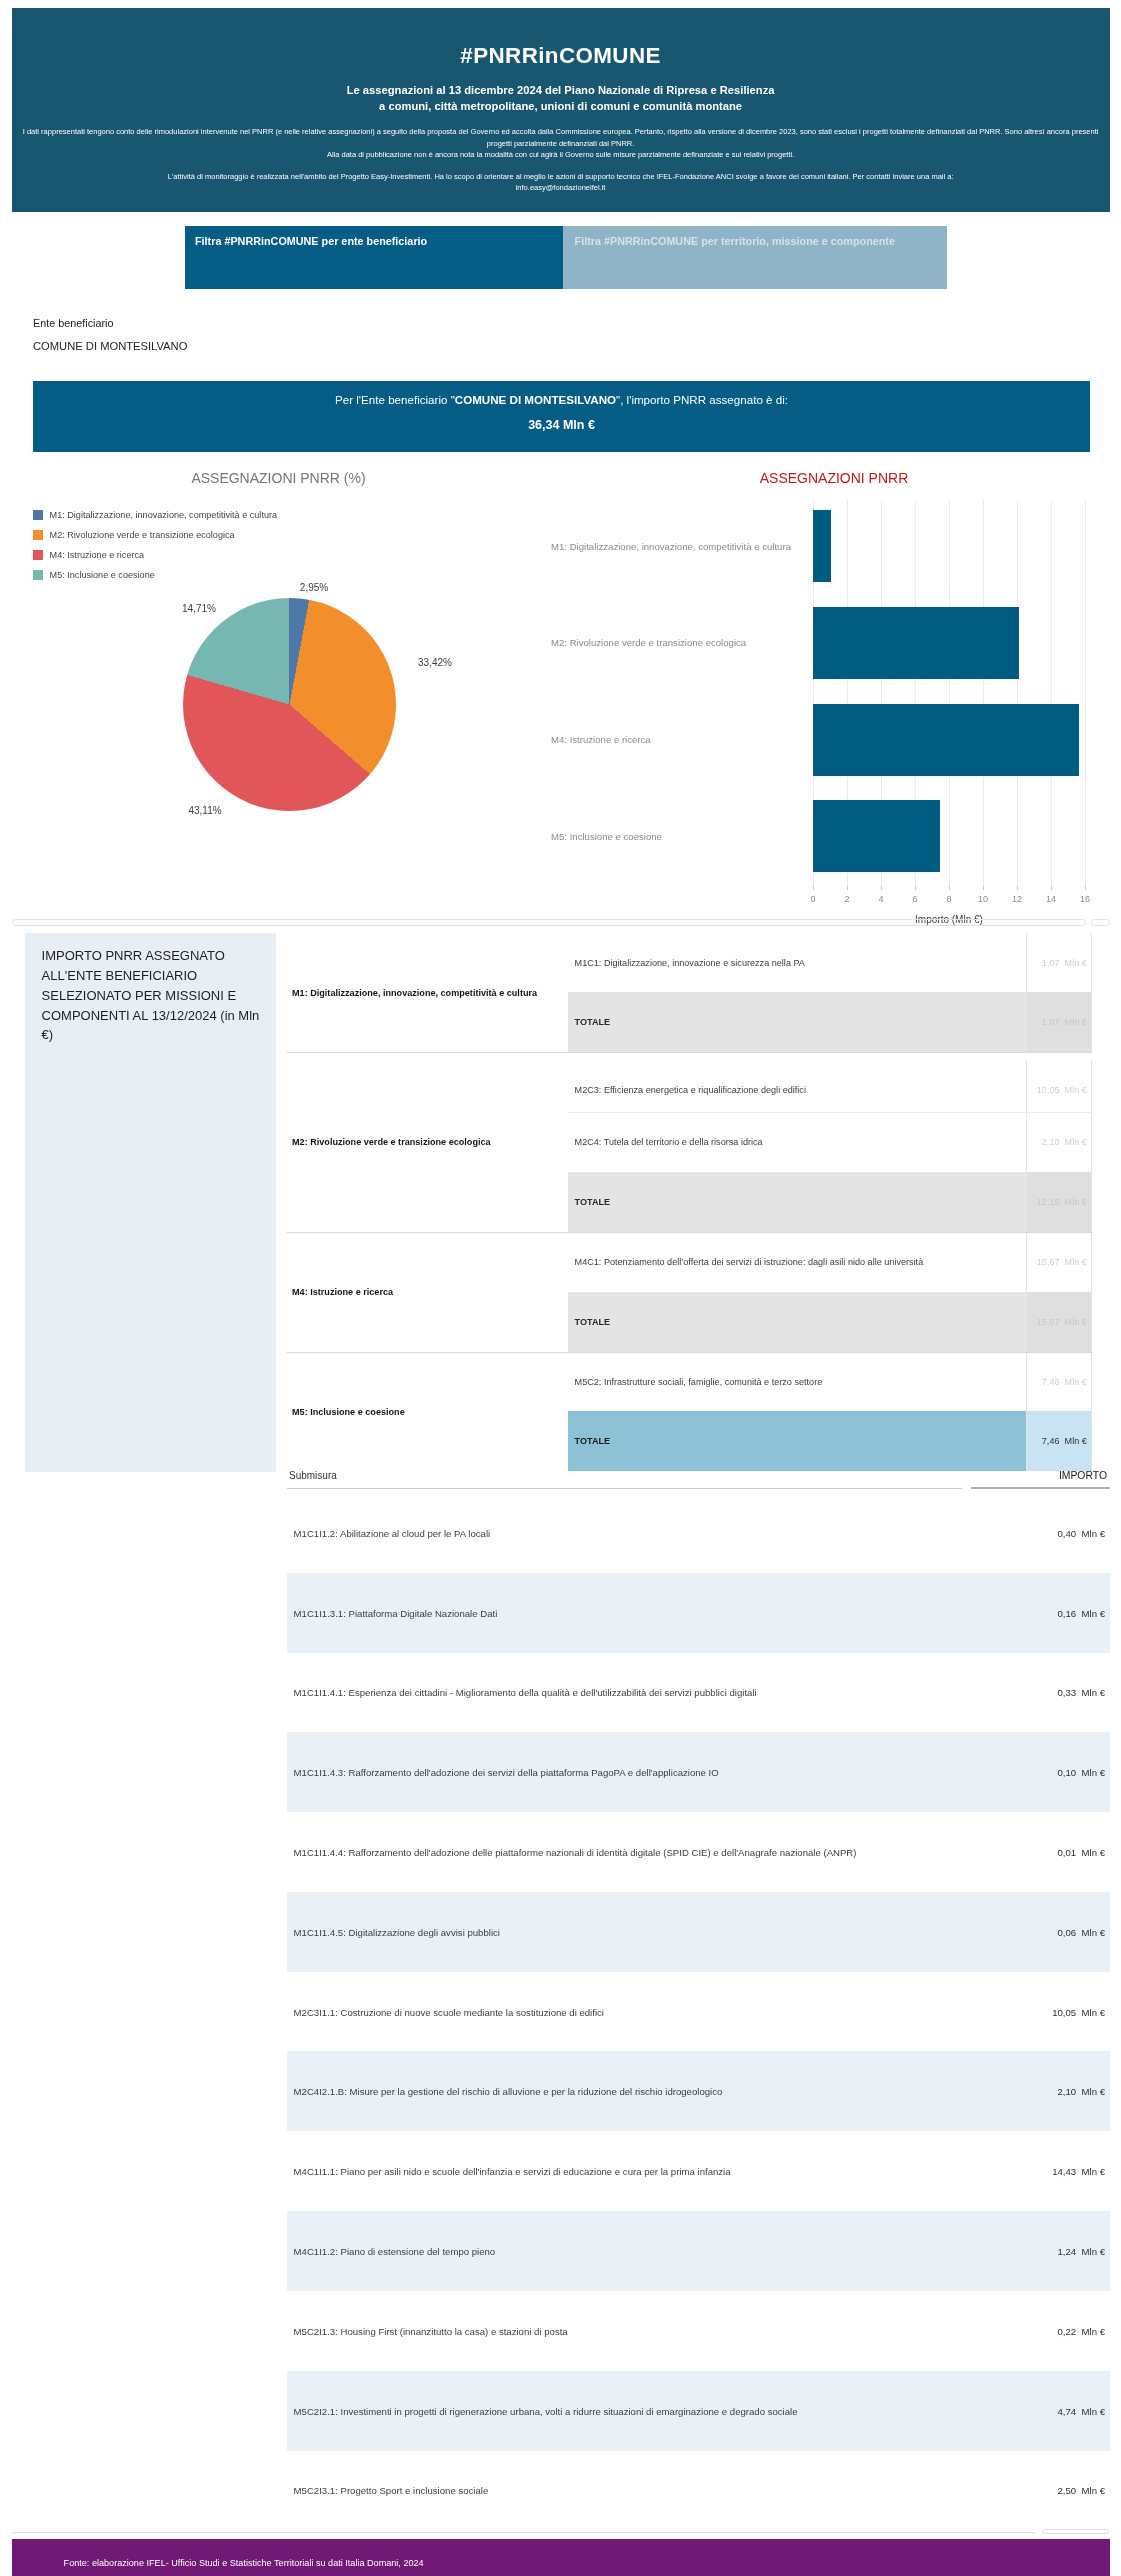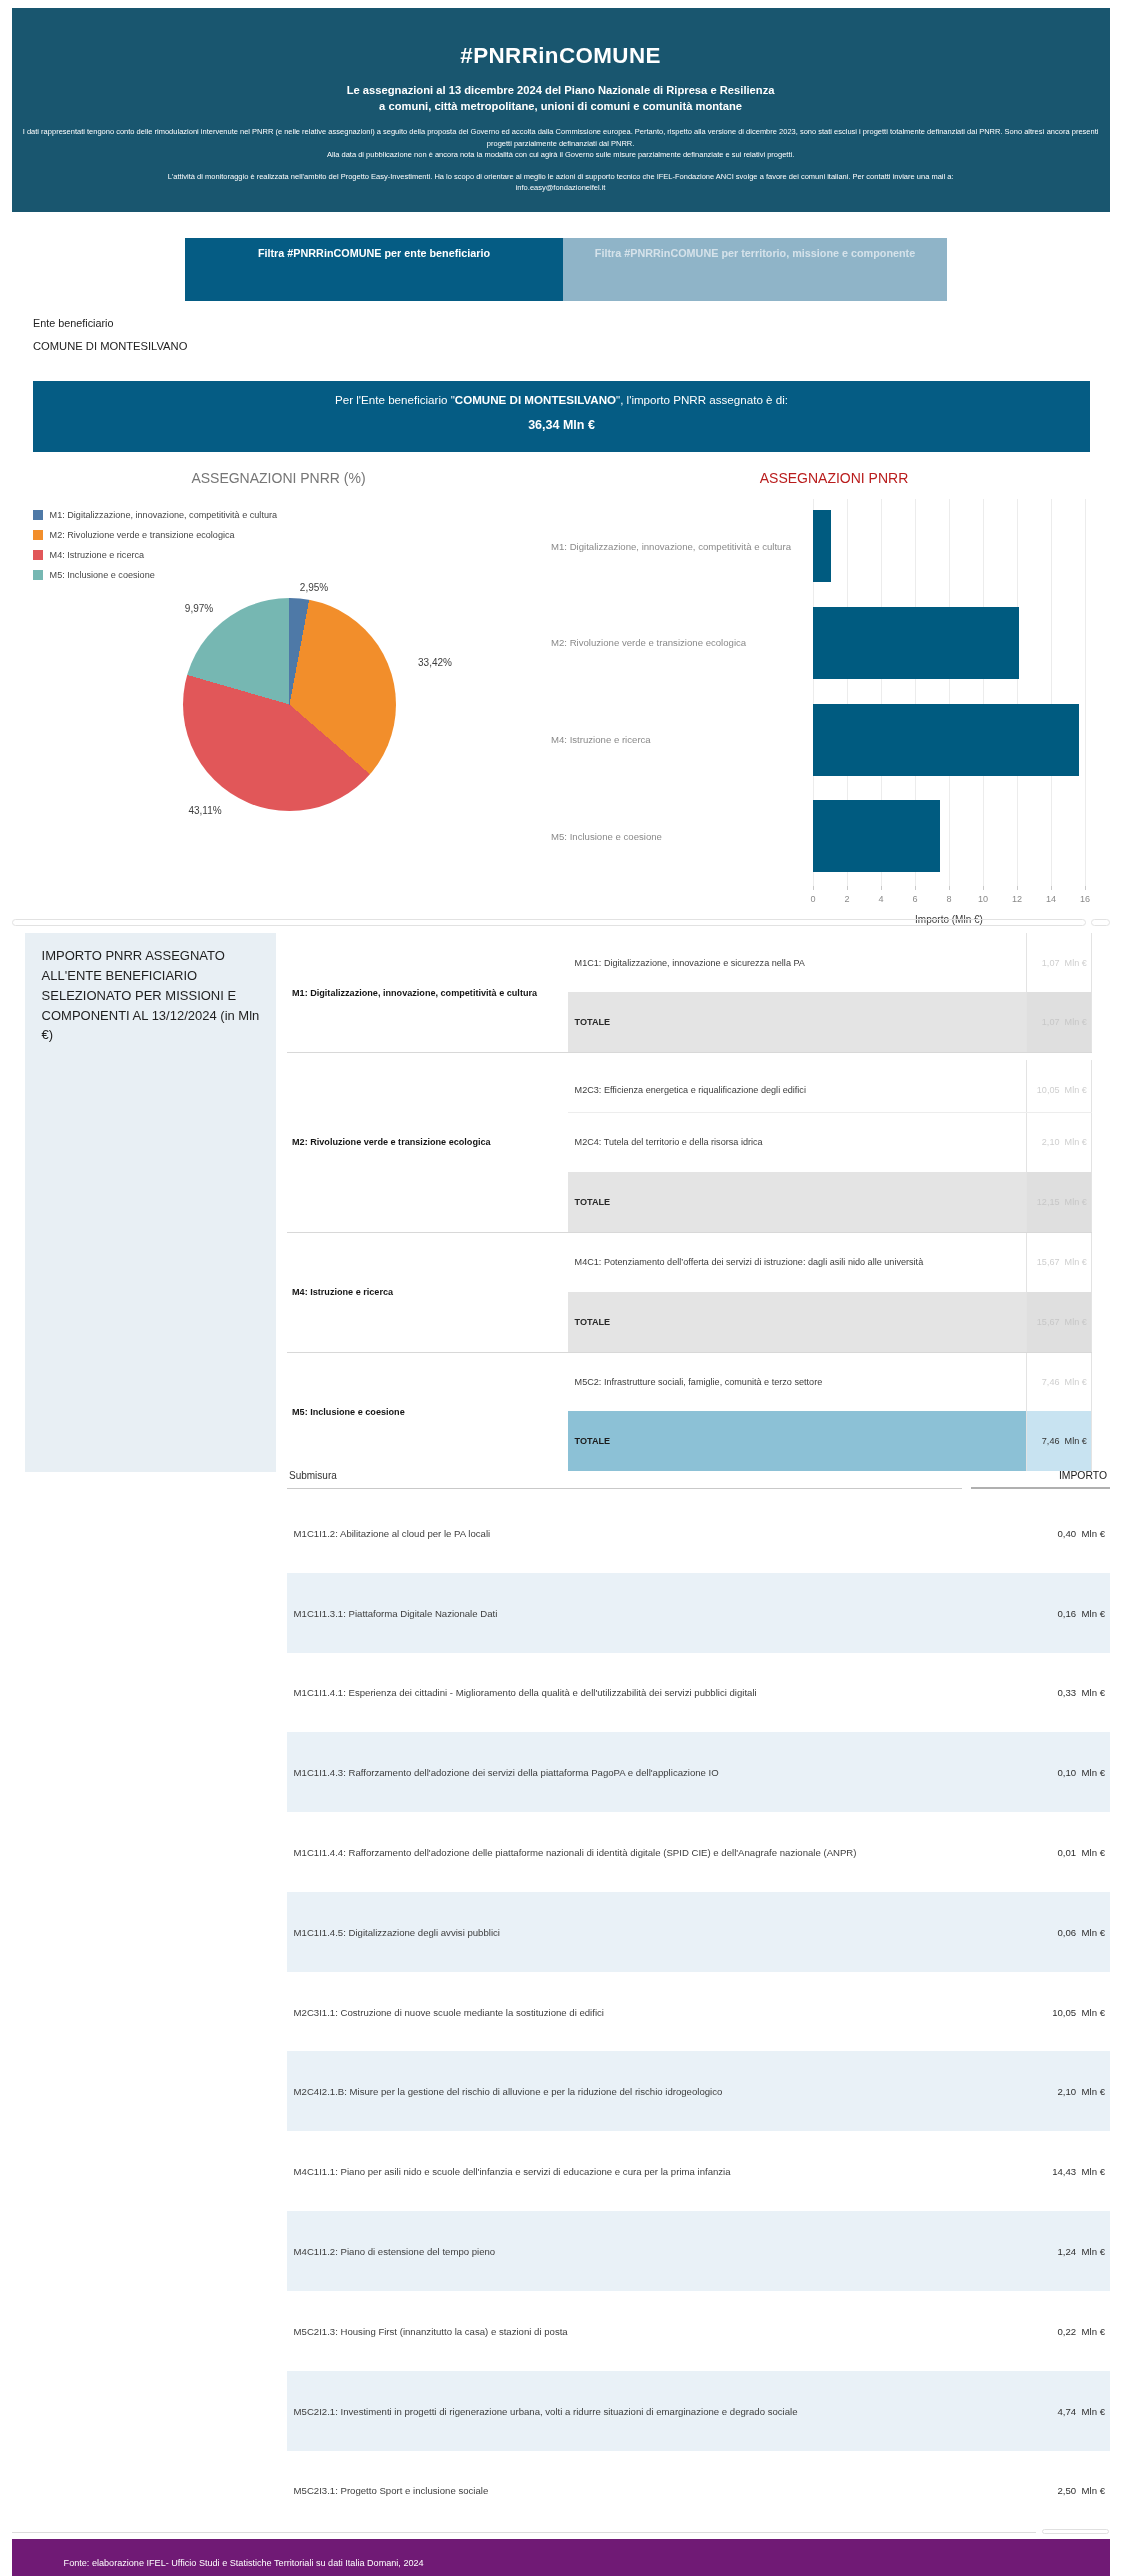--- a/index.html
+++ b/index.html
@@ -8,21 +8,21 @@
   .abs{position:absolute;}
 
   
   .header{left:11.6px;top:8.3px;width:1098px;height:204px;background:#19566F;color:#fff;text-align:center;box-sizing:border-box;padding-top:35px;}
   .h-title{font-size:22.4px;font-weight:bold;letter-spacing:0.4px;}
   .h-sub{margin-top:12.5px;font-size:11.2px;font-weight:bold;line-height:16px;}
   .h-par{margin:12.5px auto 0;width:1081px;font-size:7.5px;line-height:11.2px;}
   .h-par2{margin:10.8px auto 0;width:1081px;font-size:7.5px;line-height:11.2px;}
 
   
-  .tab{box-sizing:border-box;font-size:10.8px;font-weight:bold;line-height:15px;text-align:center;margin-top:12px;}
+  .tab{box-sizing:border-box;font-size:10.8px;font-weight:bold;line-height:15px;text-align:left;}
   .tab-left{left:185px;top:226px;width:378px;height:63px;background:#055C84;color:#ffffff;padding:7.5px 10px;}
   .tab-right{left:563px;top:226px;width:384px;height:63px;background:#8FB4C8;color:#D5E2EA;padding:7.5px 11.6px;}
 
   
   .flt-label{left:33px;top:317px;font-size:10.8px;color:#222;}
   .flt-value{left:33px;top:340px;font-size:11.2px;color:#222;}
 
   
   .banner{left:33px;top:381px;width:1057px;height:71px;background:#055C84;color:#fff;text-align:center;box-sizing:border-box;padding-top:11.6px;}
   .banner .l1{font-size:11.6px;}
@@ -132,21 +132,21 @@
   </div>
   <div class="abs legend-item" style="top:567px;">
     <span class="legend-swatch" style="background: rgb(118, 183, 178);"></span>
     <span class="legend-text">M5: Inclusione e coesione</span>
   </div>
 
   <div class="abs pie" style="background: conic-gradient(rgb(78, 121, 167) 0deg, rgb(78, 121, 167) 10.62deg, rgb(242, 142, 43) 10.62deg, rgb(242, 142, 43) 130.93deg, rgb(225, 87, 89) 130.93deg, rgb(225, 87, 89) 286.13deg, rgb(118, 183, 178) 286.13deg, rgb(118, 183, 178) 360deg);"></div>
   <span class="abs pie-label" style="left:314px;top:587px;">2,95%</span>
   <span class="abs pie-label" style="left:435px;top:662px;">33,42%</span>
   <span class="abs pie-label" style="left:205px;top:810px;">43,11%</span>
-  <span class="abs pie-label" style="left:199px;top:608px;">9,97%</span>
+  <span class="abs pie-label" style="left:199px;top:608px;">14,71%</span>
 
   <div class="abs bar-title">ASSEGNAZIONI PNRR</div>
 
   <div class="abs bar-cat" style="top:499px;">M1: Digitalizzazione, innovazione, competitività  e cultura</div>
   <div class="abs bar-cat" style="top:595px;">M2: Rivoluzione verde e transizione ecologica</div>
   <div class="abs bar-cat" style="top:692px;">M4: Istruzione e ricerca</div>
   <div class="abs bar-cat" style="top:789px;">M5: Inclusione e coesione</div>
 
   <div class="abs plot">
       <div class="gridline" style="left: 0px;"></div>

